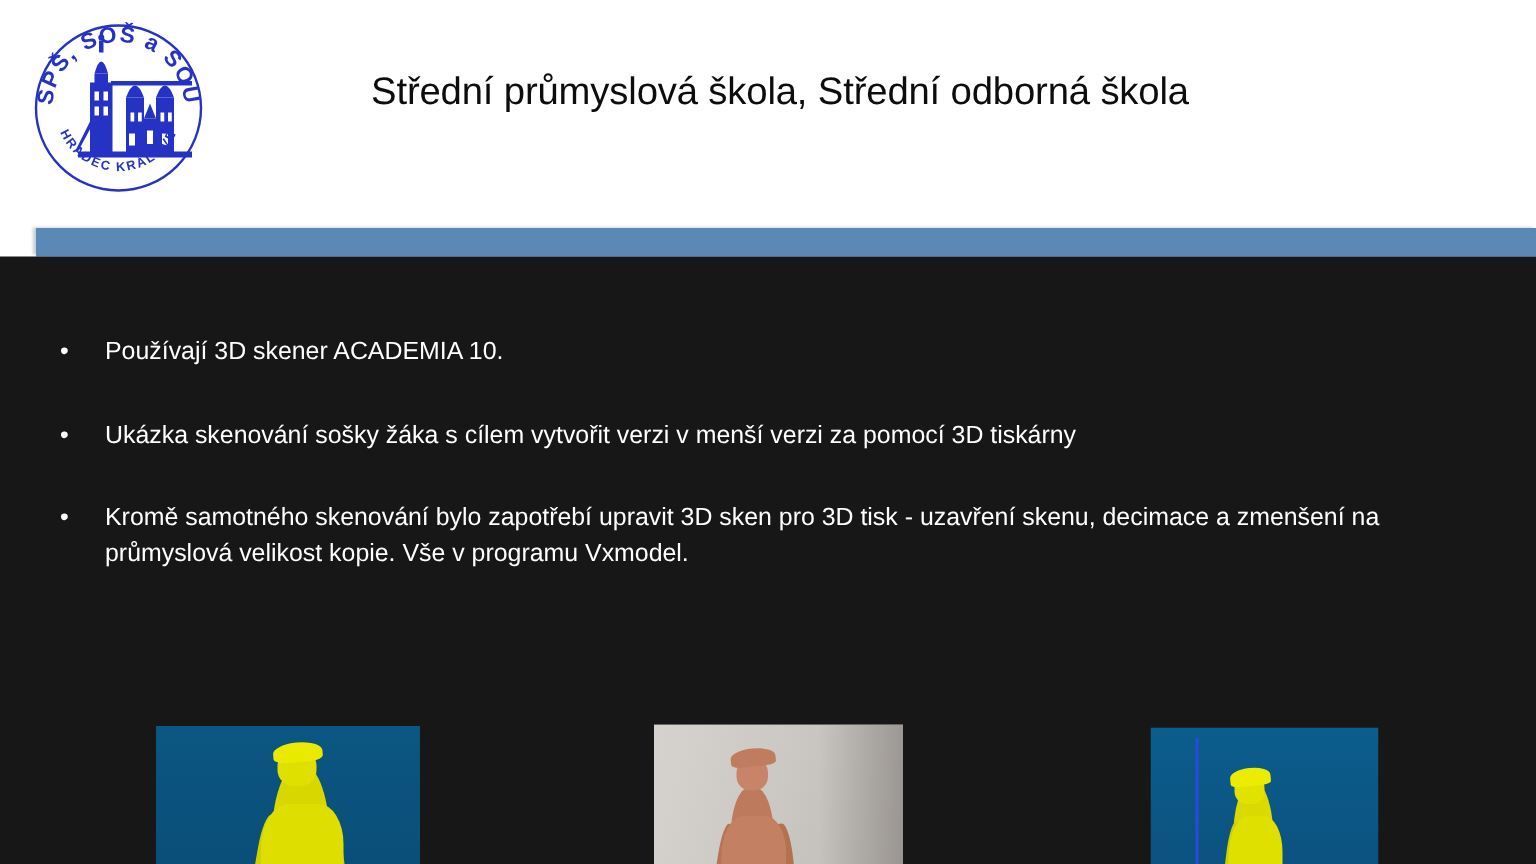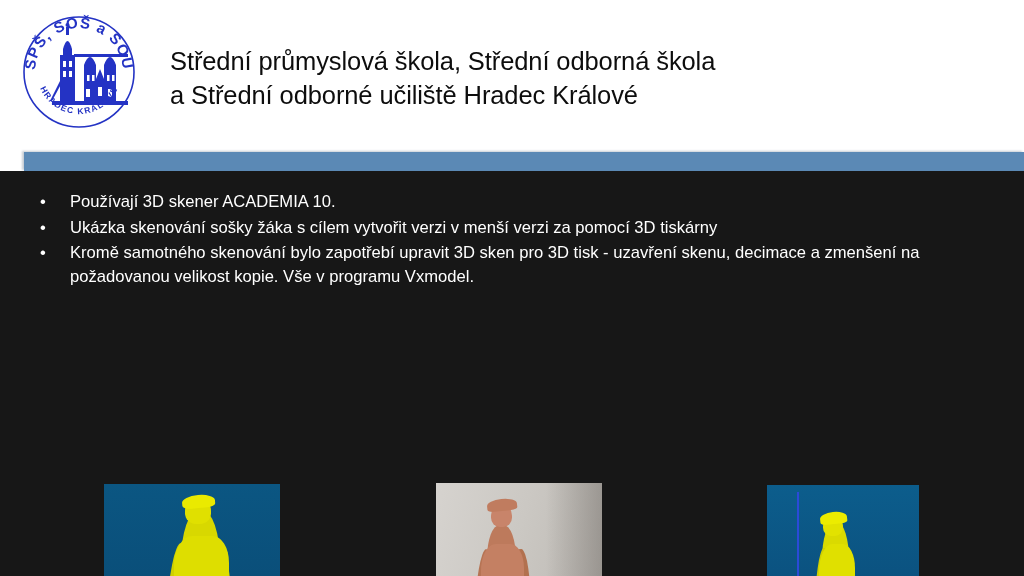--- a/index.html
+++ b/index.html
@@ -34,20 +34,21 @@
     top: 9px;
     width: 126px;
     height: 126px;
   }
 
   .slide-title {
     position: absolute;
     left: 170px;
     top: 44px;
     width: 700px;
+    text-align: center;
     font-size: 25.5px;
     line-height: 1.34;
     color: #0d0d0d;
     font-weight: 400;
     letter-spacing: -0.1px;
   }
   .slide-title .tline { display: block; white-space: nowrap; }
 
   
   .blue-band {
@@ -86,21 +87,21 @@
     margin-bottom: 2px;
   }
   .bullet-row .dot {
     position: absolute;
     left: 40px;
     top: 0;
     font-size: 16.6px;
     line-height: 1.42;
     color: #ffffff;
   }
-  .bullet-row .btext { display: block; }
+  .bullet-row .btext { display: block; margin-top: 32px; }
 
   
   .pic {
     position: absolute;
     overflow: hidden;
   }
   #pic-left   { left: 104px; top: 313px; width: 176px; height: 236px; }
   #pic-middle { left: 436px; top: 312px; width: 166px; height: 234px; }
   #pic-right  { left: 767px; top: 314px; width: 152px; height: 234px; }
 
@@ -249,40 +250,39 @@
           <textPath href="#arcTop" startOffset="50%" text-anchor="middle">SPŠ, SOŠ a SOU</textPath>
         </text>
         <text font-family="Liberation Sans, sans-serif" font-size="8.5" font-weight="bold" fill="#2433c4" letter-spacing="1.3">
           <textPath href="#arcBot" startOffset="50%" text-anchor="middle">HRADEC KRÁLOVÉ</textPath>
         </text>
       </svg>
     </div>
 
     <div class="slide-title">
       <span class="tline">Střední průmyslová škola, Střední odborná škola</span>
-      <span class="tline">a Střední odborné učiliště Hradec Králové</span>
     </div>
   </div>
 
   <div class="blue-band"></div>
 
   <div class="body-area">
 
     <div class="bullets">
       <div class="bullet-row">
         <span class="dot">•</span>
         <span class="btext">Používají 3D skener ACADEMIA 10.</span>
       </div>
       <div class="bullet-row">
         <span class="dot">•</span>
         <span class="btext">Ukázka skenování sošky žáka s cílem vytvořit verzi v menší verzi za pomocí 3D tiskárny</span>
       </div>
       <div class="bullet-row">
         <span class="dot">•</span>
-        <span class="btext">Kromě samotného skenování bylo zapotřebí upravit 3D sken pro 3D tisk - uzavření skenu, decimace a zmenšení na požadovanou velikost kopie. Vše v programu Vxmodel.</span>
+        <span class="btext">Kromě samotného skenování bylo zapotřebí upravit 3D sken pro 3D tisk - uzavření skenu, decimace a zmenšení na průmyslová velikost kopie. Vše v programu Vxmodel.</span>
       </div>
     </div>
 
     <div class="pic" id="pic-left">
       <div class="vp"></div>
 
       <div class="axis-red"></div>
 
       <div class="fig-yellow body"></div>
       <div class="fig-yellow arm-a"></div>

